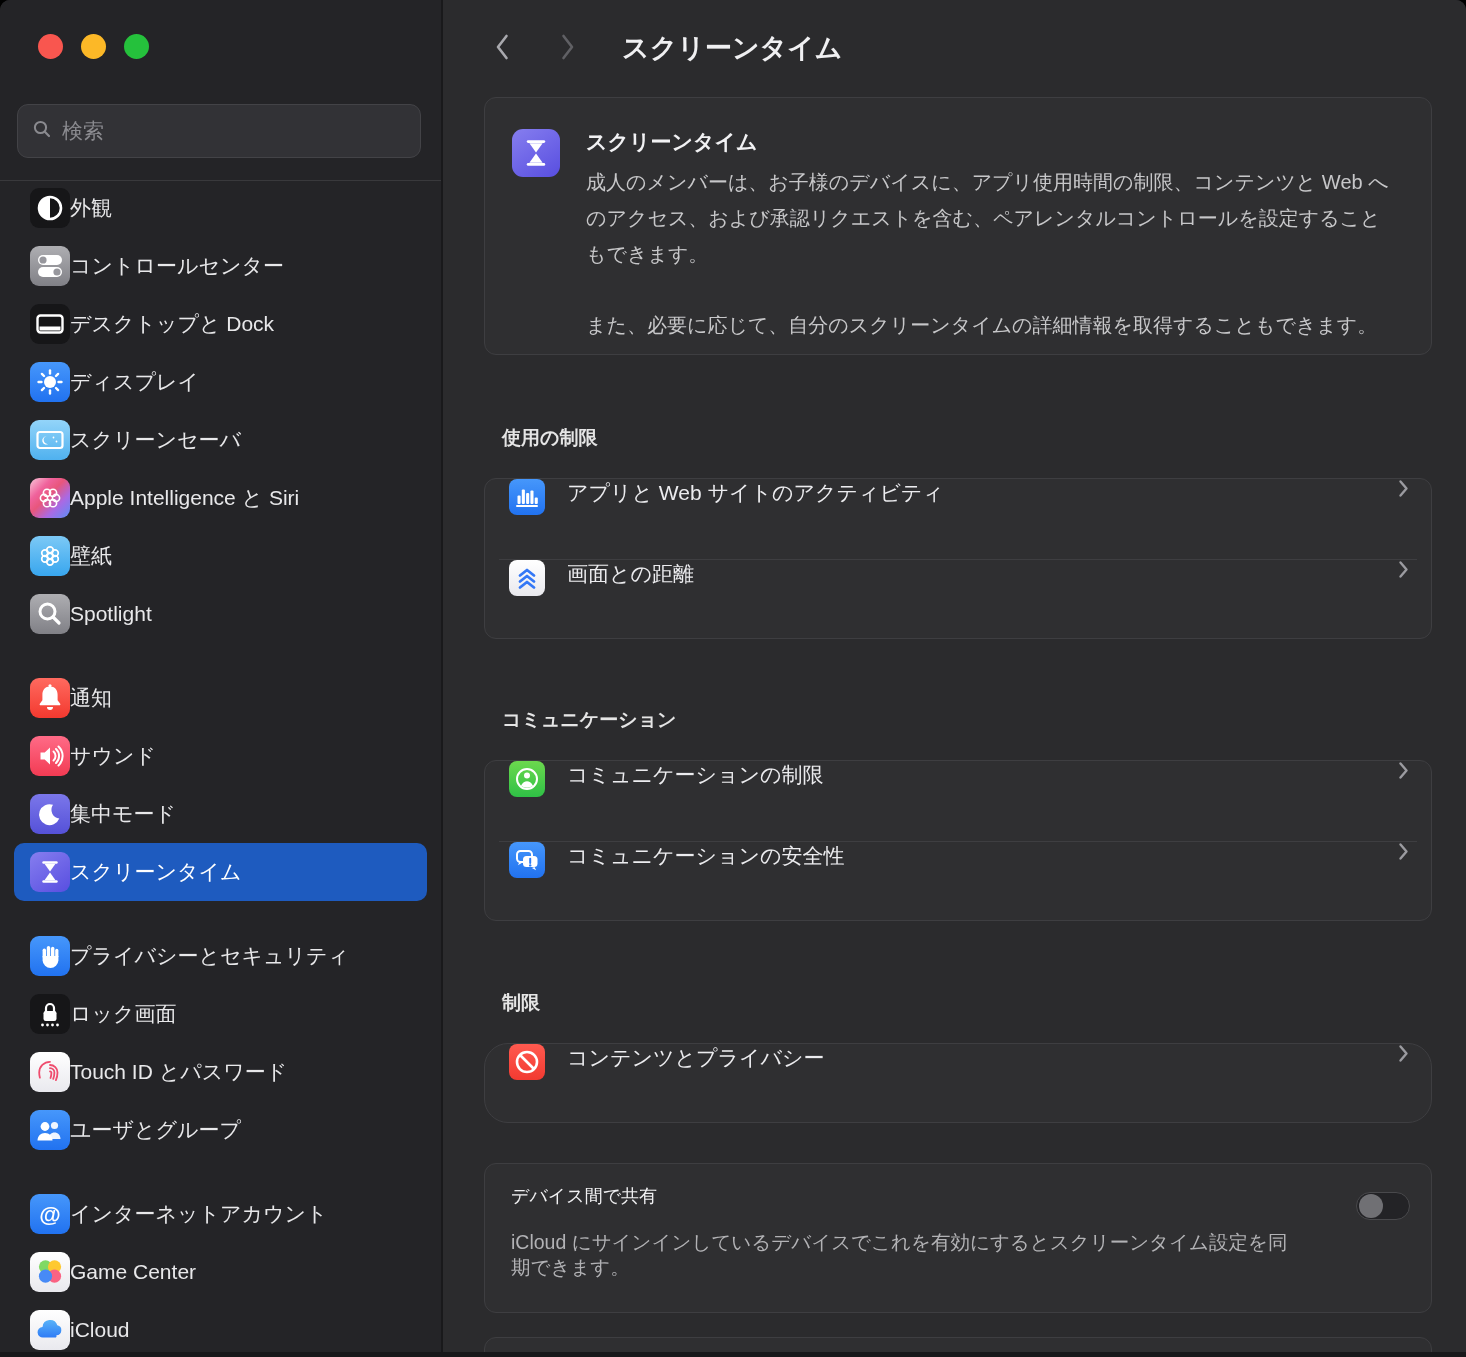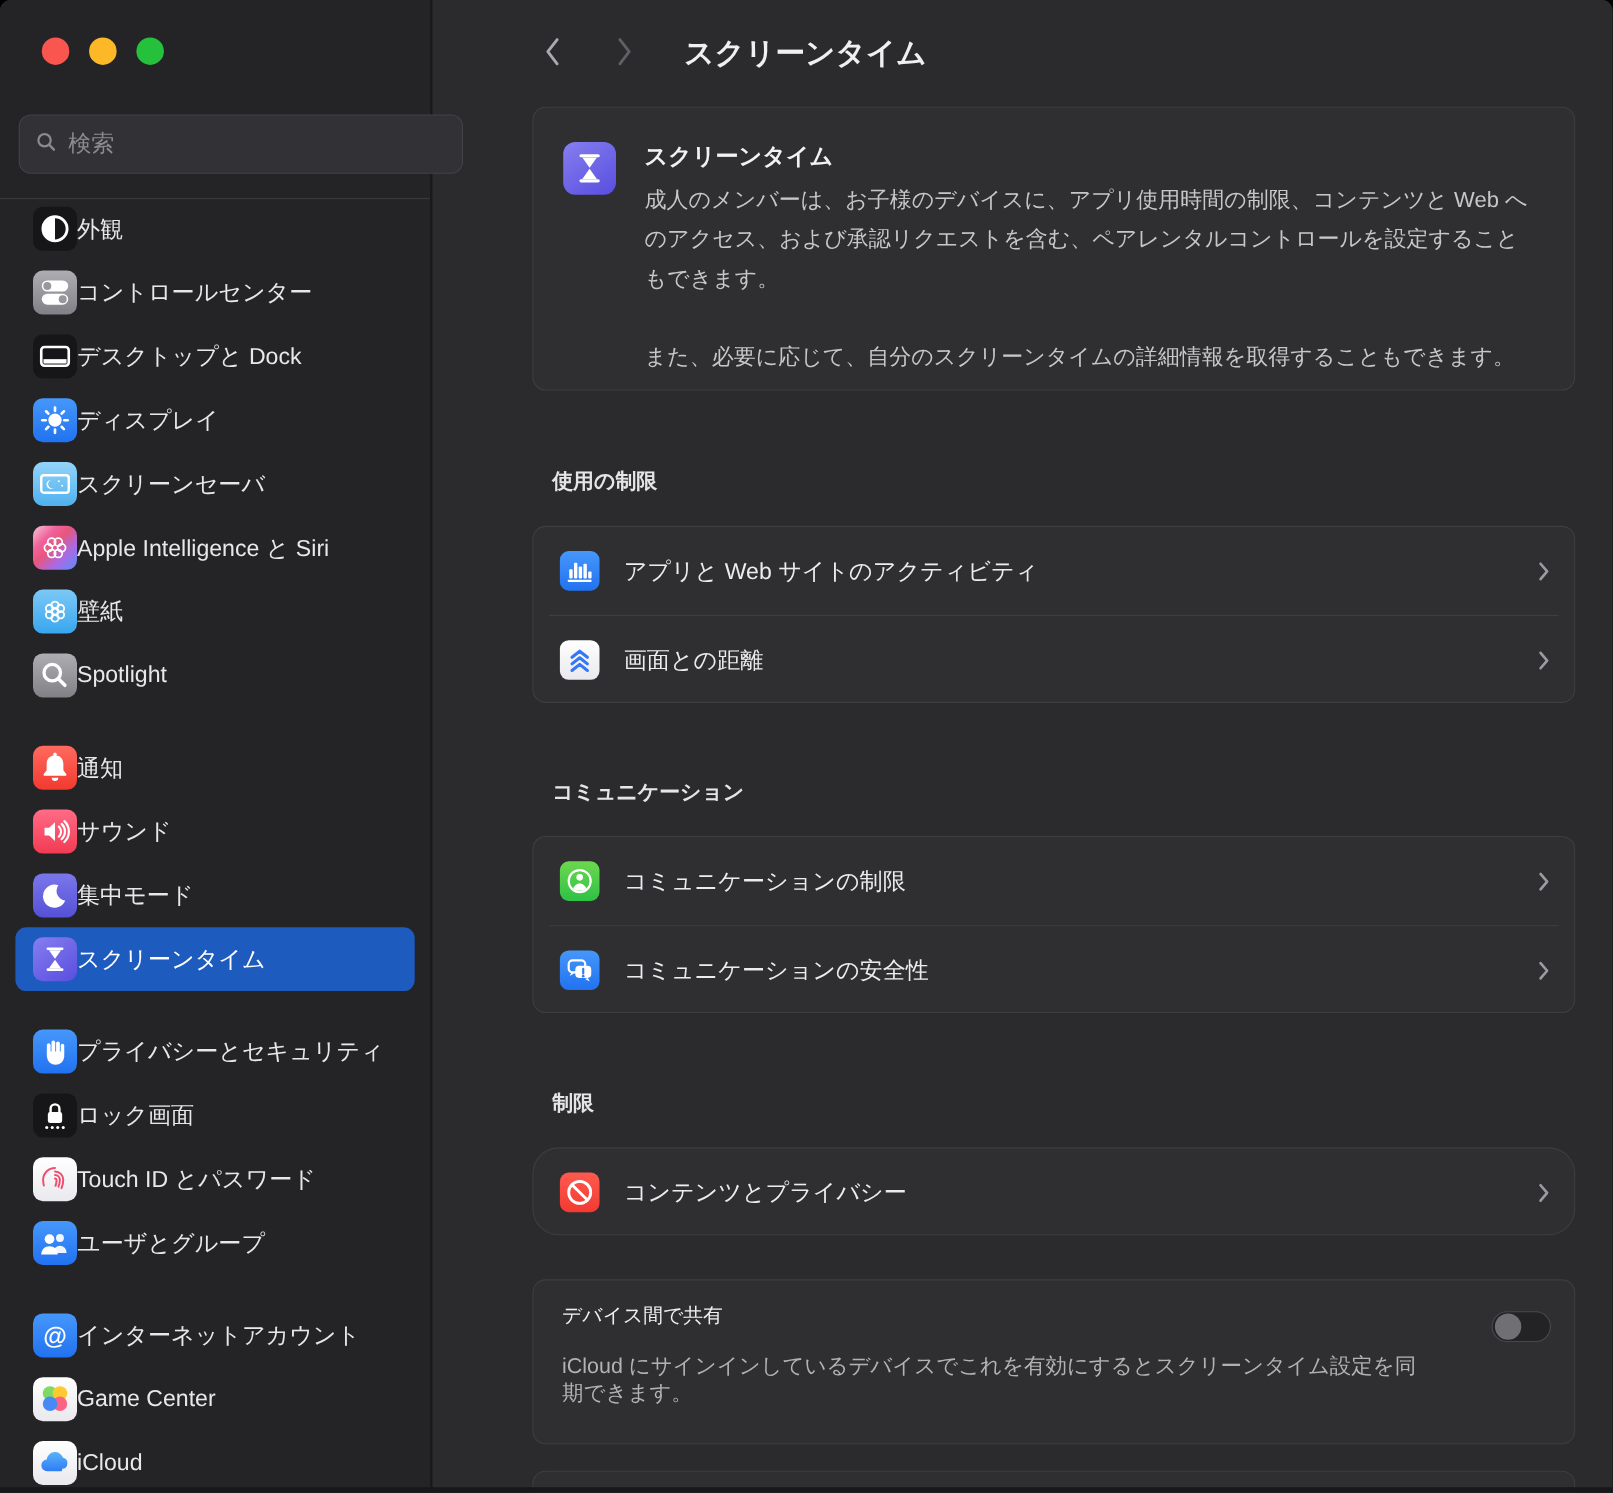--- a/index.html
+++ b/index.html
@@ -2,21 +2,21 @@
 <html><head>
 <meta charset="utf-8">
 <style>
   * { margin:0; padding:0; box-sizing:border-box; }
   html,body { width:1466px; height:1357px; background:#000; overflow:hidden;
               font-family:"Liberation Sans", sans-serif; }
   .window { position:absolute; inset:0; background:#2b2b2d; border-radius:10px 10px 0 0; overflow:hidden; }
   .window::after { content:""; position:absolute; left:0; right:0; bottom:0; height:5px; background:#18181a; }
 
   
-  .sidebar { position:absolute; left:0; top:0; bottom:0; width:393px; background:#242427; border-right:2px solid #19191b; }
+  .sidebar { position:absolute; left:0; top:0; bottom:0; width:443px; background:#242427; border-right:2px solid #19191b; }
   .traffic { position:absolute; top:34px; left:38px; display:flex; gap:18px; }
   .tl { width:25px; height:25px; border-radius:50%; }
   .tl.red { background:#f9564f; }
   .tl.yellow { background:#fcb827; }
   .tl.green { background:#25c13c; }
 
   .search { position:absolute; left:17px; top:104px; width:404px; height:54px; background:#323236;
             border:1px solid #434347; border-radius:11px; display:flex; align-items:center; padding:0 14px; }
   .search input { flex:1; background:transparent; border:none; outline:none; color:#dcdcde;
                   font-size:21px; margin-left:10px; font-family:"Liberation Sans", sans-serif; }
@@ -63,21 +63,21 @@
   .intro-title { position:absolute; left:101px; top:30px; font-size:21px; font-weight:bold; color:#f2f2f4; }
   .intro-p1 { position:absolute; left:101px; top:66px; width:812px; font-size:20px; line-height:36px; color:#c7c7c9; }
   .intro-p2 { position:absolute; left:101px; top:209px; width:830px; font-size:20px; line-height:36px; color:#c7c7c9; }
 
   .sec-label { position:absolute; left:59px; font-size:19px; font-weight:bold; color:#e5e5e5; }
   .sec-usage { top:425px; } .sec-comm { top:707px; } .sec-restrict { top:990px; }
   .card-usage { top:478px; height:161px; }
   .card-comm { top:760px; height:161px; }
   .card-restrict { top:1043px; height:80px;border-radius:24px; }
 
-  .prow { display:flex; align-items:center; height:80px; padding:0 22px 0 24px; }
+  .prow { display:flex; align-items:flex-start; height:80px; padding:0 22px 0 24px; }
   .divider { margin:0 14px; height:1px; background:#3e3e41; }
   .micon { width:36px; height:36px; border-radius:8px; flex:none; display:flex; align-items:center; justify-content:center; }
   .prow-label { margin-left:22px; font-size:21px; color:#ececef; }
   .chev { margin-left:auto; display:flex; align-items:center; }
 
   .card-share { top:1163px; height:150px; }
   .share-title { position:absolute; left:26px; top:20px; font-size:18px; font-weight:normal; color:#f0f0f2; }
   .share-desc { position:absolute; left:26px; top:66px; width:792px; font-size:19.5px; line-height:25px; color:#b2b2b5; }
   .toggle { position:absolute; right:21px; top:28px; width:54px; height:28px; border-radius:15px;
             background:#232326; border:1px solid #49494c; }

